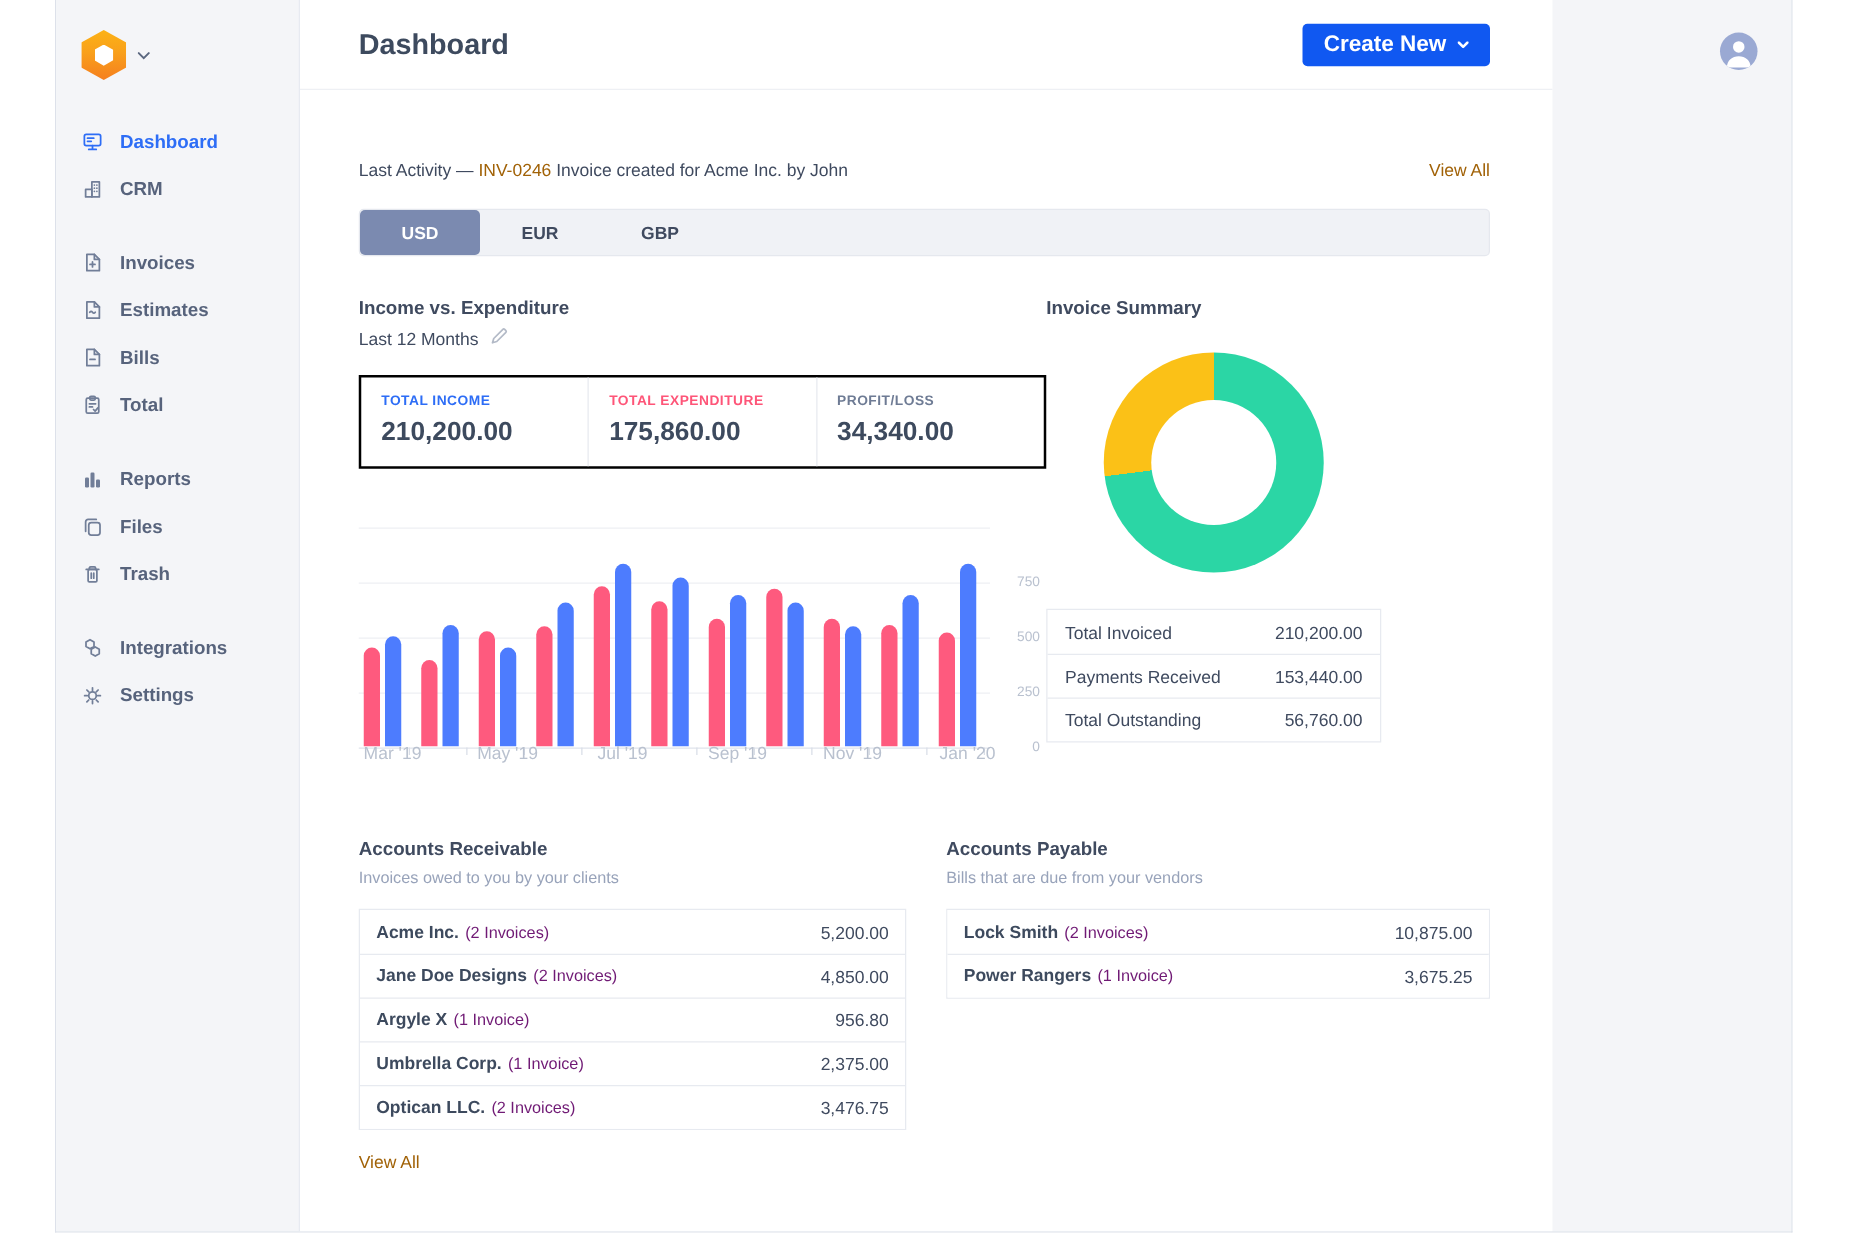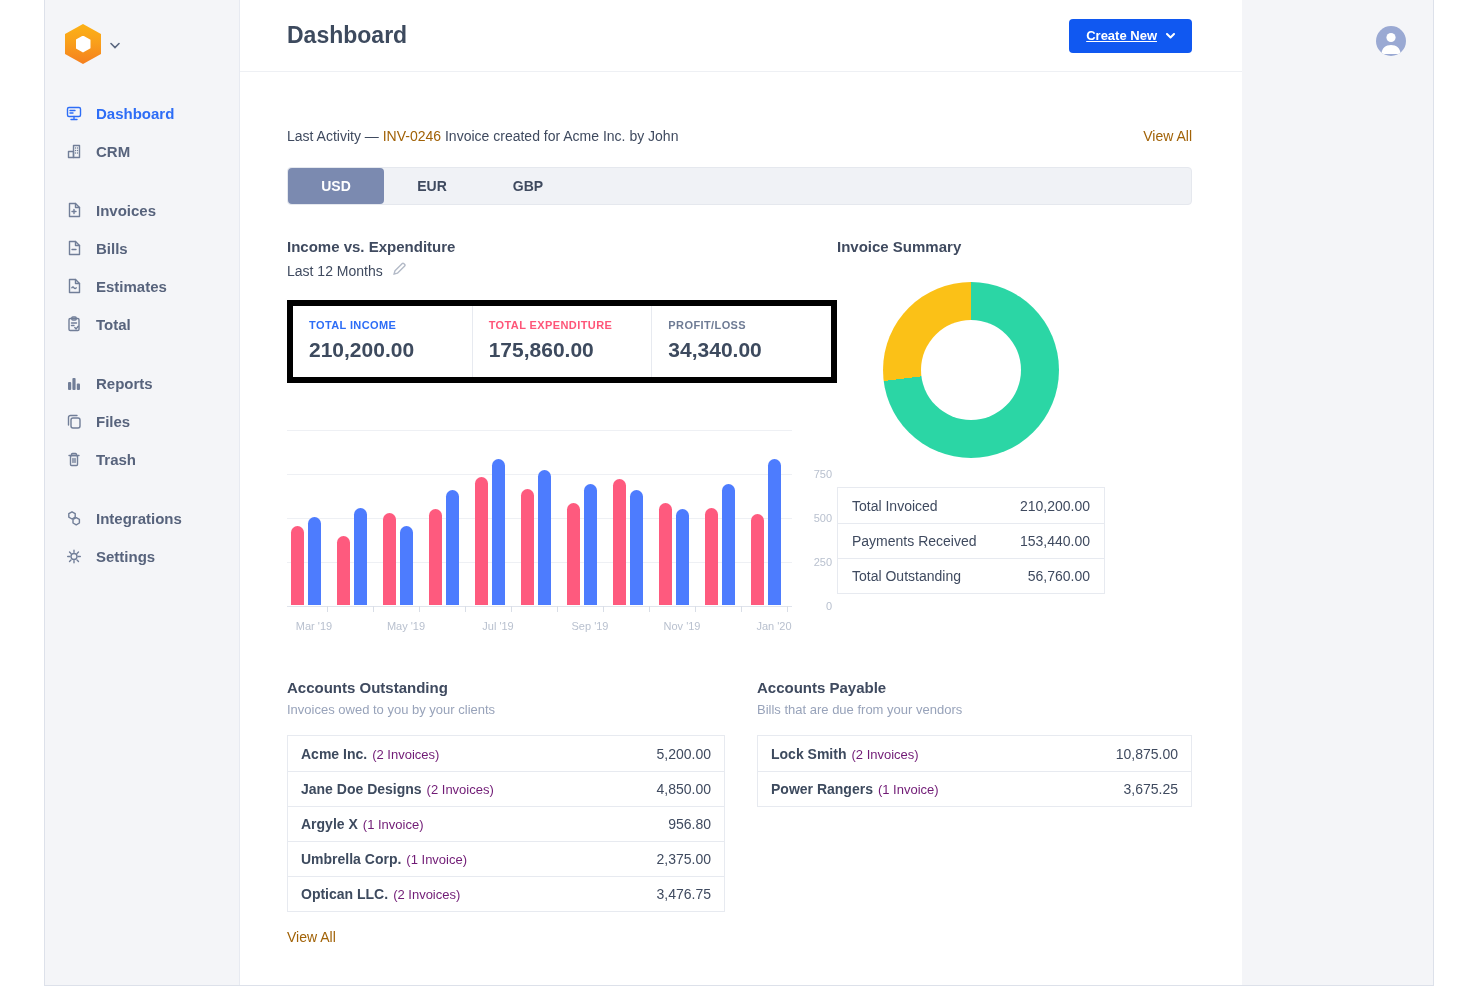--- a/index.html
+++ b/index.html
@@ -16,53 +16,53 @@
   .nav-item { display:flex; align-items:center; gap:13px; height:38px; color:#57637c; font-size:15px; font-weight:700; cursor:pointer; }
   .nav-item svg { width:18px; height:18px; stroke:#717e98; fill:none; stroke-width:1.4; stroke-linecap:round; stroke-linejoin:round; flex-shrink:0; }
   .nav-item svg .fillpart { fill:#717e98; stroke:none; }
   .nav-item.active { color:#2d6df6; }
   .nav-item.active svg { stroke:#2d6df6; }
 
   
   .main { width:1002px; background:#fff; flex-shrink:0; }
   .main-header { height:72px; border-bottom:1px solid #eef0f4; display:flex; align-items:center; justify-content:space-between; padding:0 50px 0 47px; }
   .page-title { font-size:23px; font-weight:700; color:#3d4a5e; }
-  .btn-primary { background:#1058f1; color:#fff; font-size:13px; font-weight:700; height:34px; padding:0 17px; border:none; border-radius:4px; display:flex; align-items:center; gap:9px; cursor:pointer; font-family:inherit;text-decoration:underline; }
+  .btn-primary { background:#1058f1; color:#fff; font-size:18px; font-weight:700; height:34px; padding:0 17px; border:none; border-radius:4px; display:flex; align-items:center; gap:9px; cursor:pointer; font-family:inherit; }
   .btn-primary svg { stroke:#fff; fill:none; stroke-width:2; stroke-linecap:round; stroke-linejoin:round; }
 
   .content { padding:48px 50px 0 47px; }
   .activity-row { display:flex; justify-content:space-between; font-size:14px; color:#3f4a5f; margin-top:8px; }
   .link { color:#a16207; cursor:pointer; text-decoration:none; }
 
   .tabs { margin-top:23px; height:38px; background:#f0f2f6; border:1px solid #e5e8ee; border-radius:4px; display:flex; }
   .tab { width:96px; display:flex; align-items:center; justify-content:center; font-size:14px; font-weight:700; color:#3f4a5f; cursor:pointer; }
   .tab.active { background:#7b8ab0; color:#fff; border-radius:4px; }
 
   .section-row { display:flex; justify-content:flex-start; margin-top:33px; }
   .col-left { width:550px; }
   .col-right { width:268px; }
   .section-title { font-size:15px; font-weight:700; color:#3f4a5f; }
   .section-sub { margin-top:7px; font-size:14px; color:#3f4a5f; display:flex; align-items:center; gap:9px; }
   .pencil svg { width:14px; height:14px; stroke:#b3bac7; fill:none; stroke-width:1.4; stroke-linejoin:round; }
   .muted-sub { margin-top:6px; font-size:13px; color:#98a3ba; }
 
-  .stats { display:flex; border:6px solid #000000; margin-top:21px; background:#fff; }
+  .stats { display:flex; border:2px solid #000000; margin-top:21px; background:#fff; }
   .stat-cell { flex:1; padding:13px 16px 15px; border-right:1px solid #e7eaf0; }
   .stat-cell:last-child { border-right:none; }
   .stat-label { font-size:11px; font-weight:700; letter-spacing:.4px; }
   .stat-value { margin-top:7px; font-size:21px; font-weight:700; color:#3d4a5e; }
 
   
   .chart { position:relative; margin-top:47px; height:204px; }
   .plot { position:absolute; left:0; top:0; width:505px; height:176px; }
   .gridline { position:absolute; left:0; width:505px; height:1px; background:#eef0f4; }
   .gridline.zero { background:#e0e4ec; }
   .bar { position:absolute; bottom:1px; width:13px; border-radius:7px 7px 0 0; }
   .xtick { position:absolute; top:176px; width:1px; height:6px; background:#d9dee7; }
-  .xlabel { position:absolute; top:190px; font-size:11px; color:#b9c1cf; transform:translateX(-50%); white-space:nowrap;padding-left:16px; }
+  .xlabel { position:absolute; top:172px; font-size:14px; color:#b9c1cf; transform:translateX(-50%); white-space:nowrap;padding-left:16px; }
   .ylabel { position:absolute; left:505px; width:40px; text-align:right; font-size:11px; color:#b9c1cf; transform:translateY(-50%); }
 
   
   .donut { width:176px; height:176px; border-radius:50%; margin:27px auto 0; position:relative; }
   .donut::after { content:""; position:absolute; inset:38px; background:#fff; border-radius:50%; }
 
   .summary-table { margin-top:29px; border:1px solid #e7eaf0; }
   .summary-row { display:flex; justify-content:space-between; align-items:center; height:35px; padding:0 14px; border-top:1px solid #e7eaf0; font-size:14px; color:#3f4a5f; }
   .summary-row:first-child { border-top:none; }
 
@@ -125,31 +125,31 @@
               <path d="M4.5 2.5h6l4 4v9h-10z"></path>
               <path d="M10.5 2.5v4h4"></path>
               <path d="M9 8.5v4M7 10.5h4"></path>
             </svg>
           <span>Invoices</span>
         </div>
         <div class="nav-item">
           <svg viewBox="0 0 18 18">
               <path d="M4.5 2.5h6l4 4v9h-10z"></path>
               <path d="M10.5 2.5v4h4"></path>
-              <path d="M7 10.5h4"></path>
-            </svg>
-          <span>Bills</span>
+              <path d="M6.8 10.8c.7-1 1.5-1 2.2 0 .7 1 1.5 1 2.2 0"></path>
+            </svg>
+          <span>Estimates</span>
         </div>
         <div class="nav-item">
           <svg viewBox="0 0 18 18">
               <path d="M4.5 2.5h6l4 4v9h-10z"></path>
               <path d="M10.5 2.5v4h4"></path>
-              <path d="M6.8 10.8c.7-1 1.5-1 2.2 0 .7 1 1.5 1 2.2 0"></path>
-            </svg>
-          <span>Estimates</span>
+              <path d="M7 10.5h4"></path>
+            </svg>
+          <span>Bills</span>
         </div>
         <div class="nav-item">
           <svg viewBox="0 0 18 18">
               <rect x="4" y="3.5" width="10" height="12" rx="1.2"></rect>
               <rect x="6.8" y="2" width="4.4" height="3" rx="1"></rect>
               <path d="M6.5 8h5M6.5 10.5h2.5"></path>
               <path d="M9.8 12.6l1.3 1.3 2.2-2.6"></path>
             </svg>
           <span>Total</span>
         </div>
@@ -325,21 +325,21 @@
               <div class="summary-row">
                 <span>Total Outstanding</span>
                 <span>56,760.00</span>
               </div>
             </div>
         </div>
       </div>
 
       <div class="lists-row">
         <div class="ar-col">
-          <div class="section-title">Accounts Outstanding</div>
+          <div class="section-title">Accounts Receivable</div>
           <div class="muted-sub">Invoices owed to you by your clients</div>
           <div class="list-table">
               <div class="list-row">
                 <div><span class="list-name">Acme Inc.</span><span class="list-count">(2 Invoices)</span></div>
                 <span class="list-amount">5,200.00</span>
               </div>
               <div class="list-row">
                 <div><span class="list-name">Jane Doe Designs</span><span class="list-count">(2 Invoices)</span></div>
                 <span class="list-amount">4,850.00</span>
               </div>

